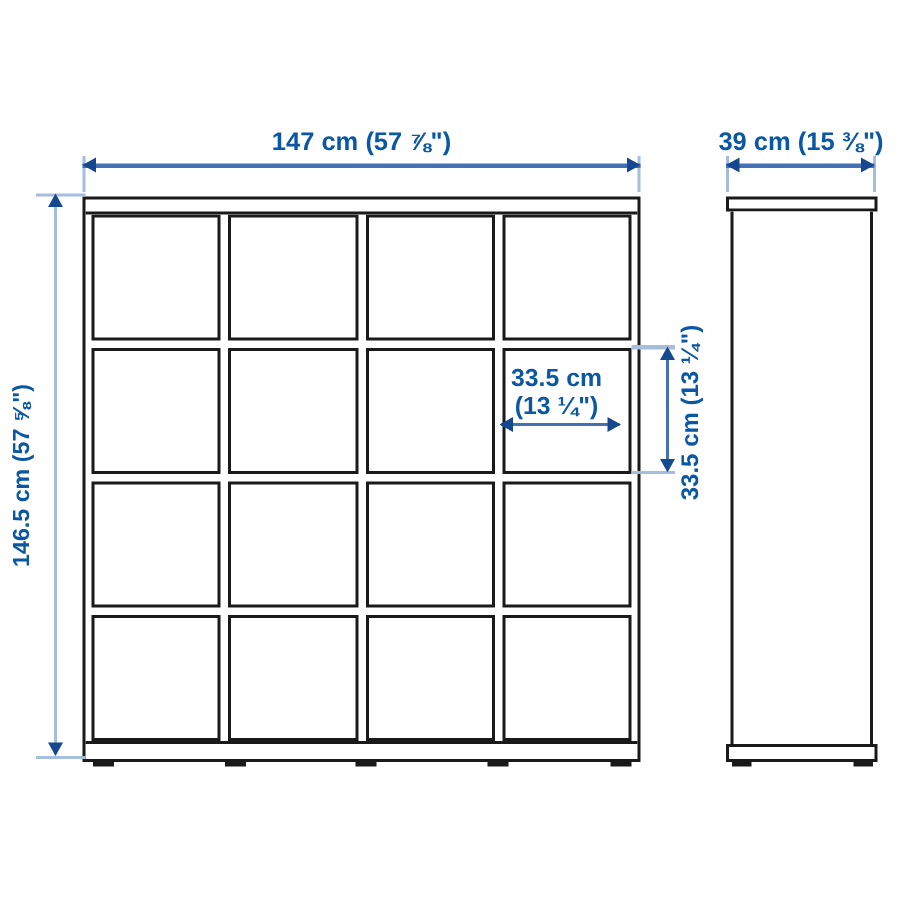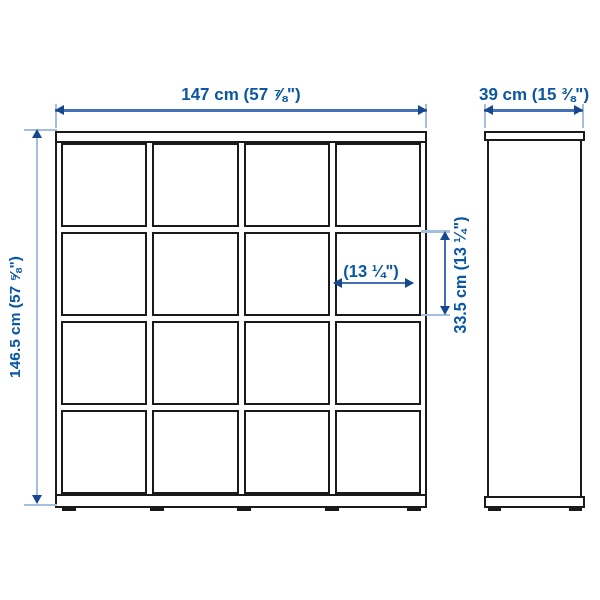--- a/index.html
+++ b/index.html
@@ -134,20 +134,21 @@
   <div class="ah left" style="left:484px; top:105px;"></div>
   <div class="ah right" style="left:574px; top:105px;"></div>
 
   <div class="dim-label rot" style="left:-60px; top:307px; width:150px; height:20px; font-size:15.5px;">146.5 cm (57 ⅝")</div>
   <div class="ext ext-h" style="left:24px; top:128.5px; width:33px;"></div>
   <div class="ext ext-h" style="left:24px; top:503.5px; width:33px;"></div>
   <div class="dline-v lt" style="left:35.5px; top:132px; height:371px;"></div>
   <div class="ah up" style="left:31.7px; top:129px;"></div>
   <div class="ah down" style="left:31.7px; top:495px;"></div>
 
+  <div class="dim-label" style="left:311px; top:243px; width:120px; font-size:16.5px;">33.5 cm</div>
   <div class="dim-label" style="left:311px; top:262px; width:120px; font-size:16.5px;">(13 ¼")</div>
   <div class="dline-h" style="left:334px; top:281.5px; width:79px;"></div>
   <div class="ah left" style="left:333px; top:277.7px;"></div>
   <div class="ah right" style="left:405px; top:277.7px;"></div>
 
   <div class="ext ext-h" style="left:421px; top:230px;   width:29px;"></div>
   <div class="ext ext-h" style="left:421px; top:313.5px; width:29px;"></div>
   <div class="dline-v" style="left:443.5px; top:233px; height:80px;"></div>
   <div class="ah up" style="left:439.7px; top:231px;"></div>
   <div class="ah down" style="left:439.7px; top:305.5px;"></div>

